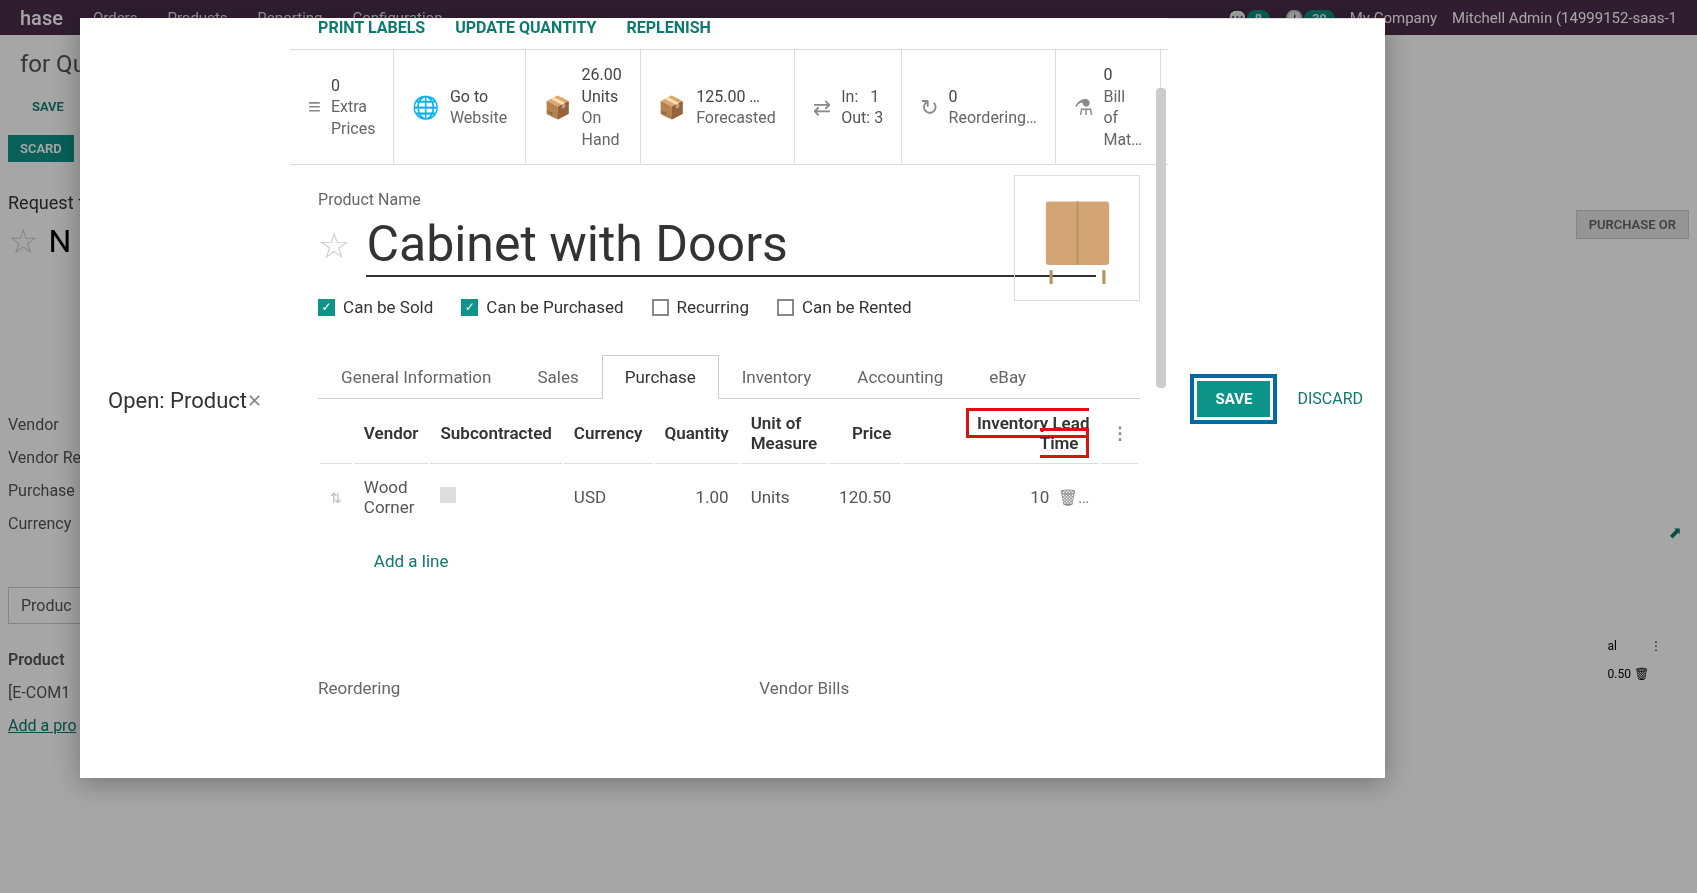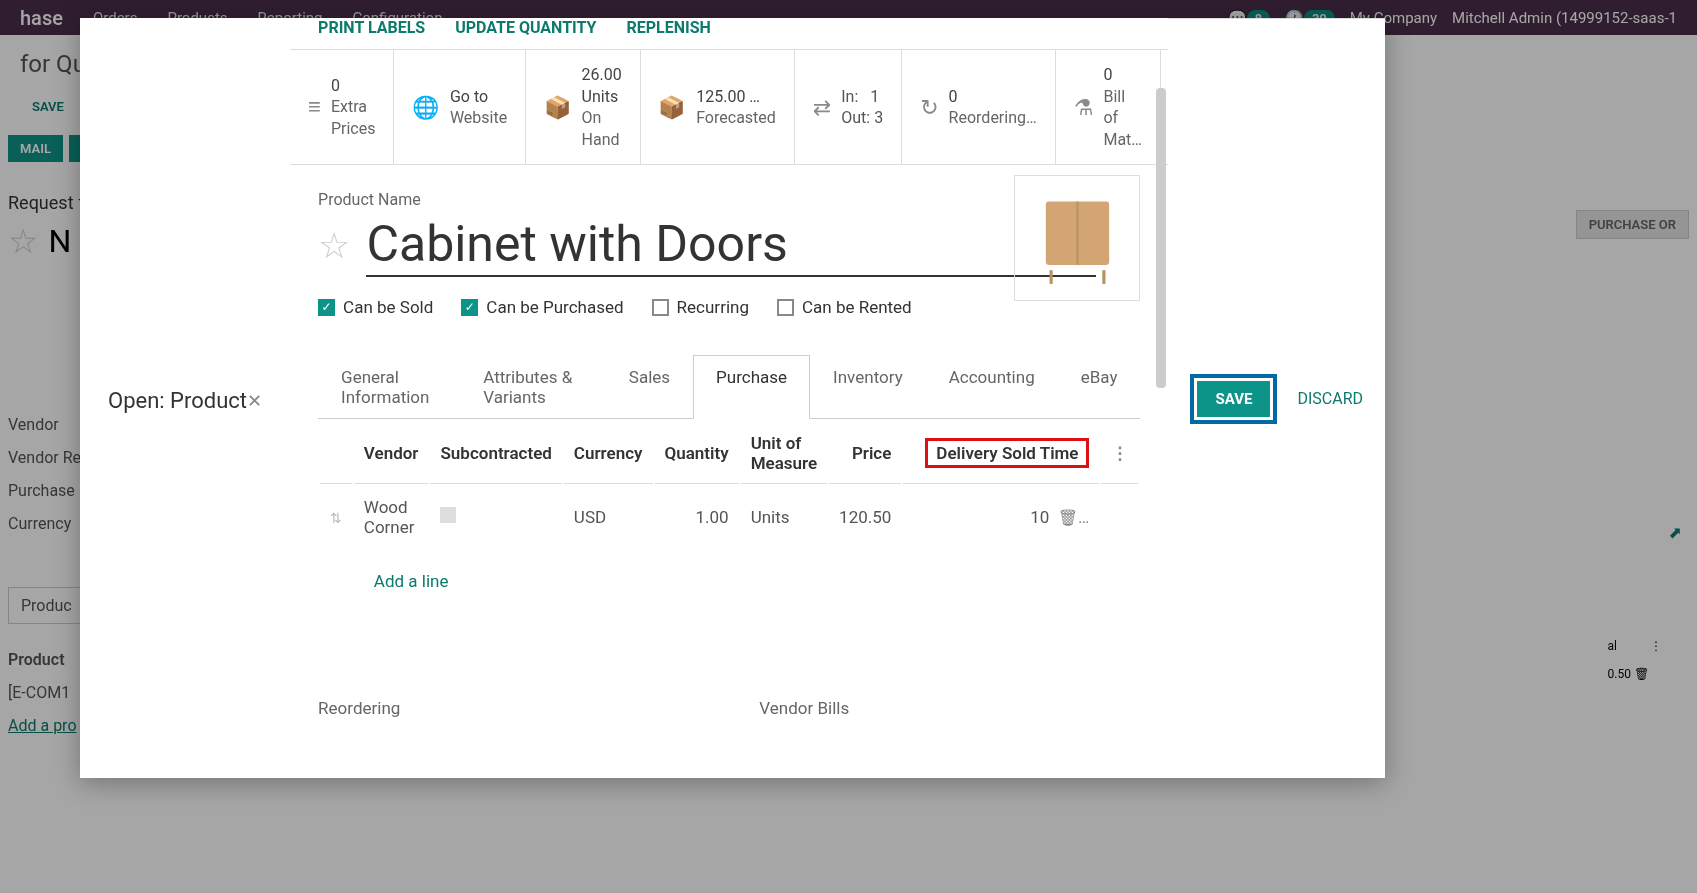--- a/index.html
+++ b/index.html
@@ -85,21 +85,21 @@
     <span>Mitchell Admin (14999152-saas-1</span>
   </div>
 </div>
 
 <div class="page-bg">
   <div class="page-header">for Quo</div>
   <div class="page-toolbar">
     <button class="btn-sm btn-link">SAVE</button>
   </div>
   <div style="padding:0 8px;display:flex;gap:6px;">
-    <button class="btn-sm btn-teal">MAIL</button>
+    <button class="btn-sm btn-teal">SCARD</button>
     <button class="btn-sm btn-teal">P</button>
   </div>
   <div class="bg-right">
     <button class="btn-sm btn-gray" style="border:1px solid #ccc;">PURCHASE OR</button>
   </div>
   <div style="padding:30px 8px 8px;font-size:18px;color:#333;">
     <span>Request f</span>
   </div>
   <div style="padding:0 8px;display:flex;align-items:center;gap:10px;">
     <span style="font-size:34px;color:#ccc;">☆</span>
@@ -221,40 +221,39 @@
           </label>
         <label>
             <span class="chk"></span>
             <span>Can be Rented</span>
           </label>
       </div>
     </div>
 
     <div class="tabs">
       <div class="tab">General Information</div>
-      <div class="tab">Attributes &amp; Variants</div>
       <div class="tab">Sales</div>
       <div class="tab active">Purchase</div>
       <div class="tab">Inventory</div>
       <div class="tab">Accounting</div>
       <div class="tab">eBay</div>
     </div>
 
     <div class="tab-content-wrap">
       <table class="vendor-table">
         <thead>
             <tr>
           <th style="width:22px;"></th>
           <th>Vendor</th>
           <th>Subcontracted</th>
           <th>Currency</th>
           <th class="r">Quantity</th>
           <th>Unit of Measure</th>
           <th class="r">Price</th>
-          <th class="r" style="width:210px;"><span class="hl">Delivery Sold Time</span></th>
+          <th class="r" style="width:210px;"><span class="hl">Inventory Lead Time</span></th>
           <th style="width:30px;"><span class="dots">⋮</span></th>
         </tr>
           </thead>
         <tbody>
           <tr>
             <td><span class="handle">⇅</span></td>
             <td>Wood Corner</td>
             <td><span style="display:inline-block;width:16px;height:16px;background:#ddd;"></span></td>
             <td>USD</td>
             <td class="r">1.00</td>

